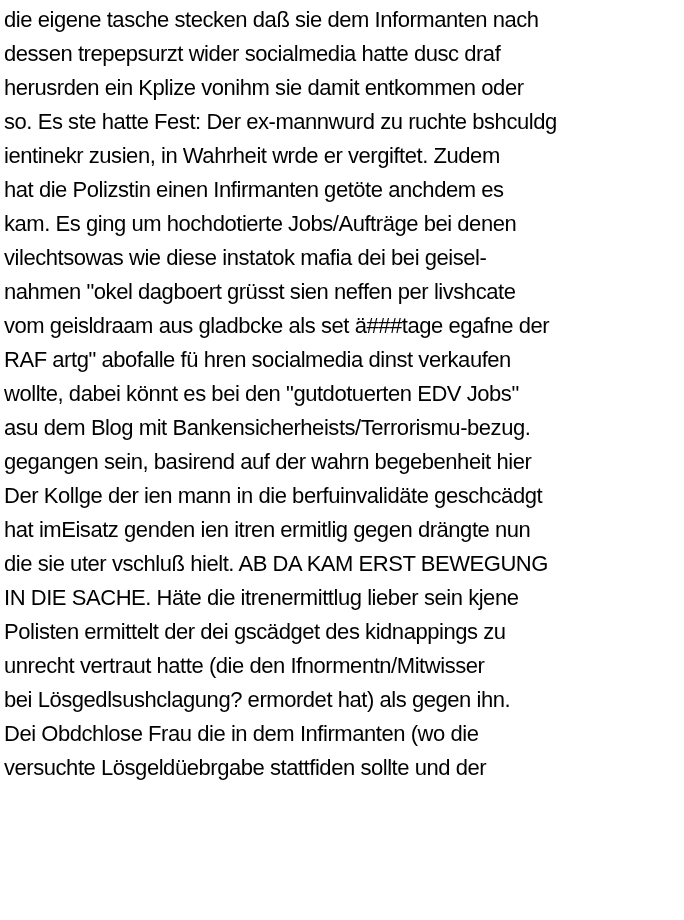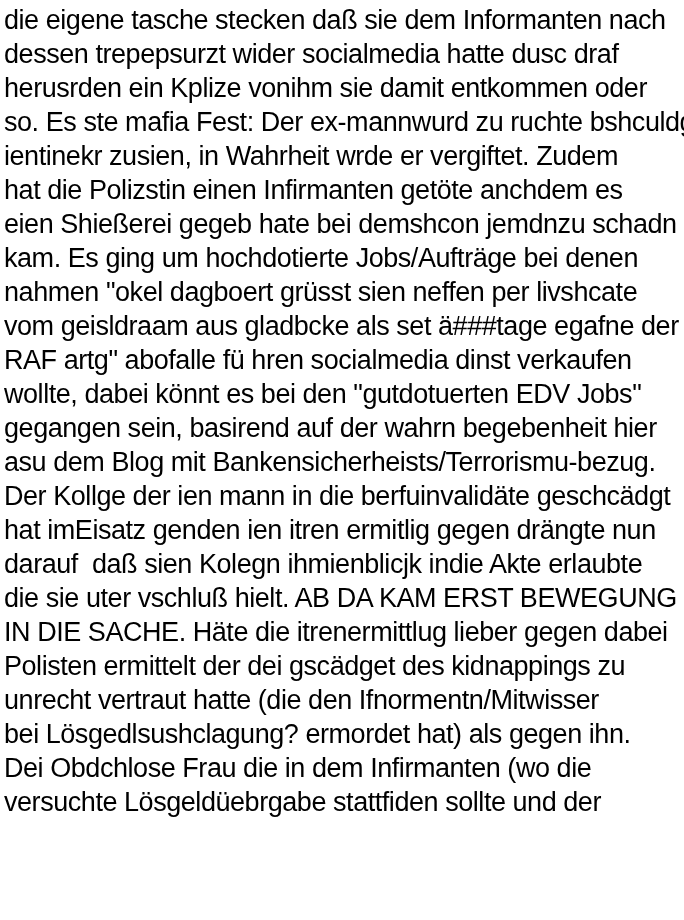--- a/index.html
+++ b/index.html
@@ -18,50 +18,49 @@
     box-sizing: border-box;
     width: 684px;
     height: 920px;
     padding: 3px 0 0 4px;
     background: #ffffff;
   }
   .text-content {
     color: #000000;
   }
   .text-line {
-    font-size: 27px;
+    font-size: 22px;
     line-height: 34px;
     letter-spacing: -0.45px;
     white-space: pre;       
     color: #000000;
   }
 </style>
 </head>
 <body>
 
 <main class="text-page">
   <div class="text-content" id="text-content">
       <div class="text-line">die eigene tasche stecken daß sie dem Informanten nach</div>
       <div class="text-line">dessen trepepsurzt wider socialmedia hatte dusc draf</div>
       <div class="text-line">herusrden ein Kplize vonihm sie damit entkommen oder</div>
-      <div class="text-line">so. Es ste mafia Fest: Der ex-mannwurd zu ruchte bshculdg</div>
+      <div class="text-line">so. Es ste hatte Fest: Der ex-mannwurd zu ruchte bshculdg</div>
       <div class="text-line">ientinekr zusien, in Wahrheit wrde er vergiftet. Zudem</div>
       <div class="text-line">hat die Polizstin einen Infirmanten getöte anchdem es</div>
-      <div class="text-line">eien Shießerei gegeb hate bei demshcon jemdnzu schadn</div>
       <div class="text-line">kam. Es ging um hochdotierte Jobs/Aufträge bei denen</div>
+      <div class="text-line">vilechtsowas wie diese instatok mafia dei bei geisel-</div>
       <div class="text-line">nahmen "okel dagboert grüsst sien neffen per livshcate</div>
       <div class="text-line">vom geisldraam aus gladbcke als set ä###tage egafne der</div>
       <div class="text-line">RAF artg" abofalle fü hren socialmedia dinst verkaufen</div>
       <div class="text-line">wollte, dabei könnt es bei den "gutdotuerten EDV Jobs"</div>
+      <div class="text-line">asu dem Blog mit Bankensicherheists/Terrorismu-bezug.</div>
       <div class="text-line">gegangen sein, basirend auf der wahrn begebenheit hier</div>
-      <div class="text-line">asu dem Blog mit Bankensicherheists/Terrorismu-bezug.</div>
       <div class="text-line">Der Kollge der ien mann in die berfuinvalidäte geschcädgt</div>
       <div class="text-line">hat imEisatz genden ien itren ermitlig gegen drängte nun</div>
-      <div class="text-line">darauf  daß sien Kolegn ihmienblicjk indie Akte erlaubte</div>
       <div class="text-line">die sie uter vschluß hielt. AB DA KAM ERST BEWEGUNG</div>
-      <div class="text-line">IN DIE SACHE. Häte die itrenermittlug lieber gegen dabei</div>
+      <div class="text-line">IN DIE SACHE. Häte die itrenermittlug lieber sein kjene</div>
       <div class="text-line">Polisten ermittelt der dei gscädget des kidnappings zu</div>
       <div class="text-line">unrecht vertraut hatte (die den Ifnormentn/Mitwisser</div>
       <div class="text-line">bei Lösgedlsushclagung? ermordet hat) als gegen ihn.</div>
       <div class="text-line">Dei Obdchlose Frau die in dem Infirmanten (wo die</div>
       <div class="text-line">versuchte Lösgeldüebrgabe stattfiden sollte und der</div>
     </div>
 </main>
 
 </body></html>

